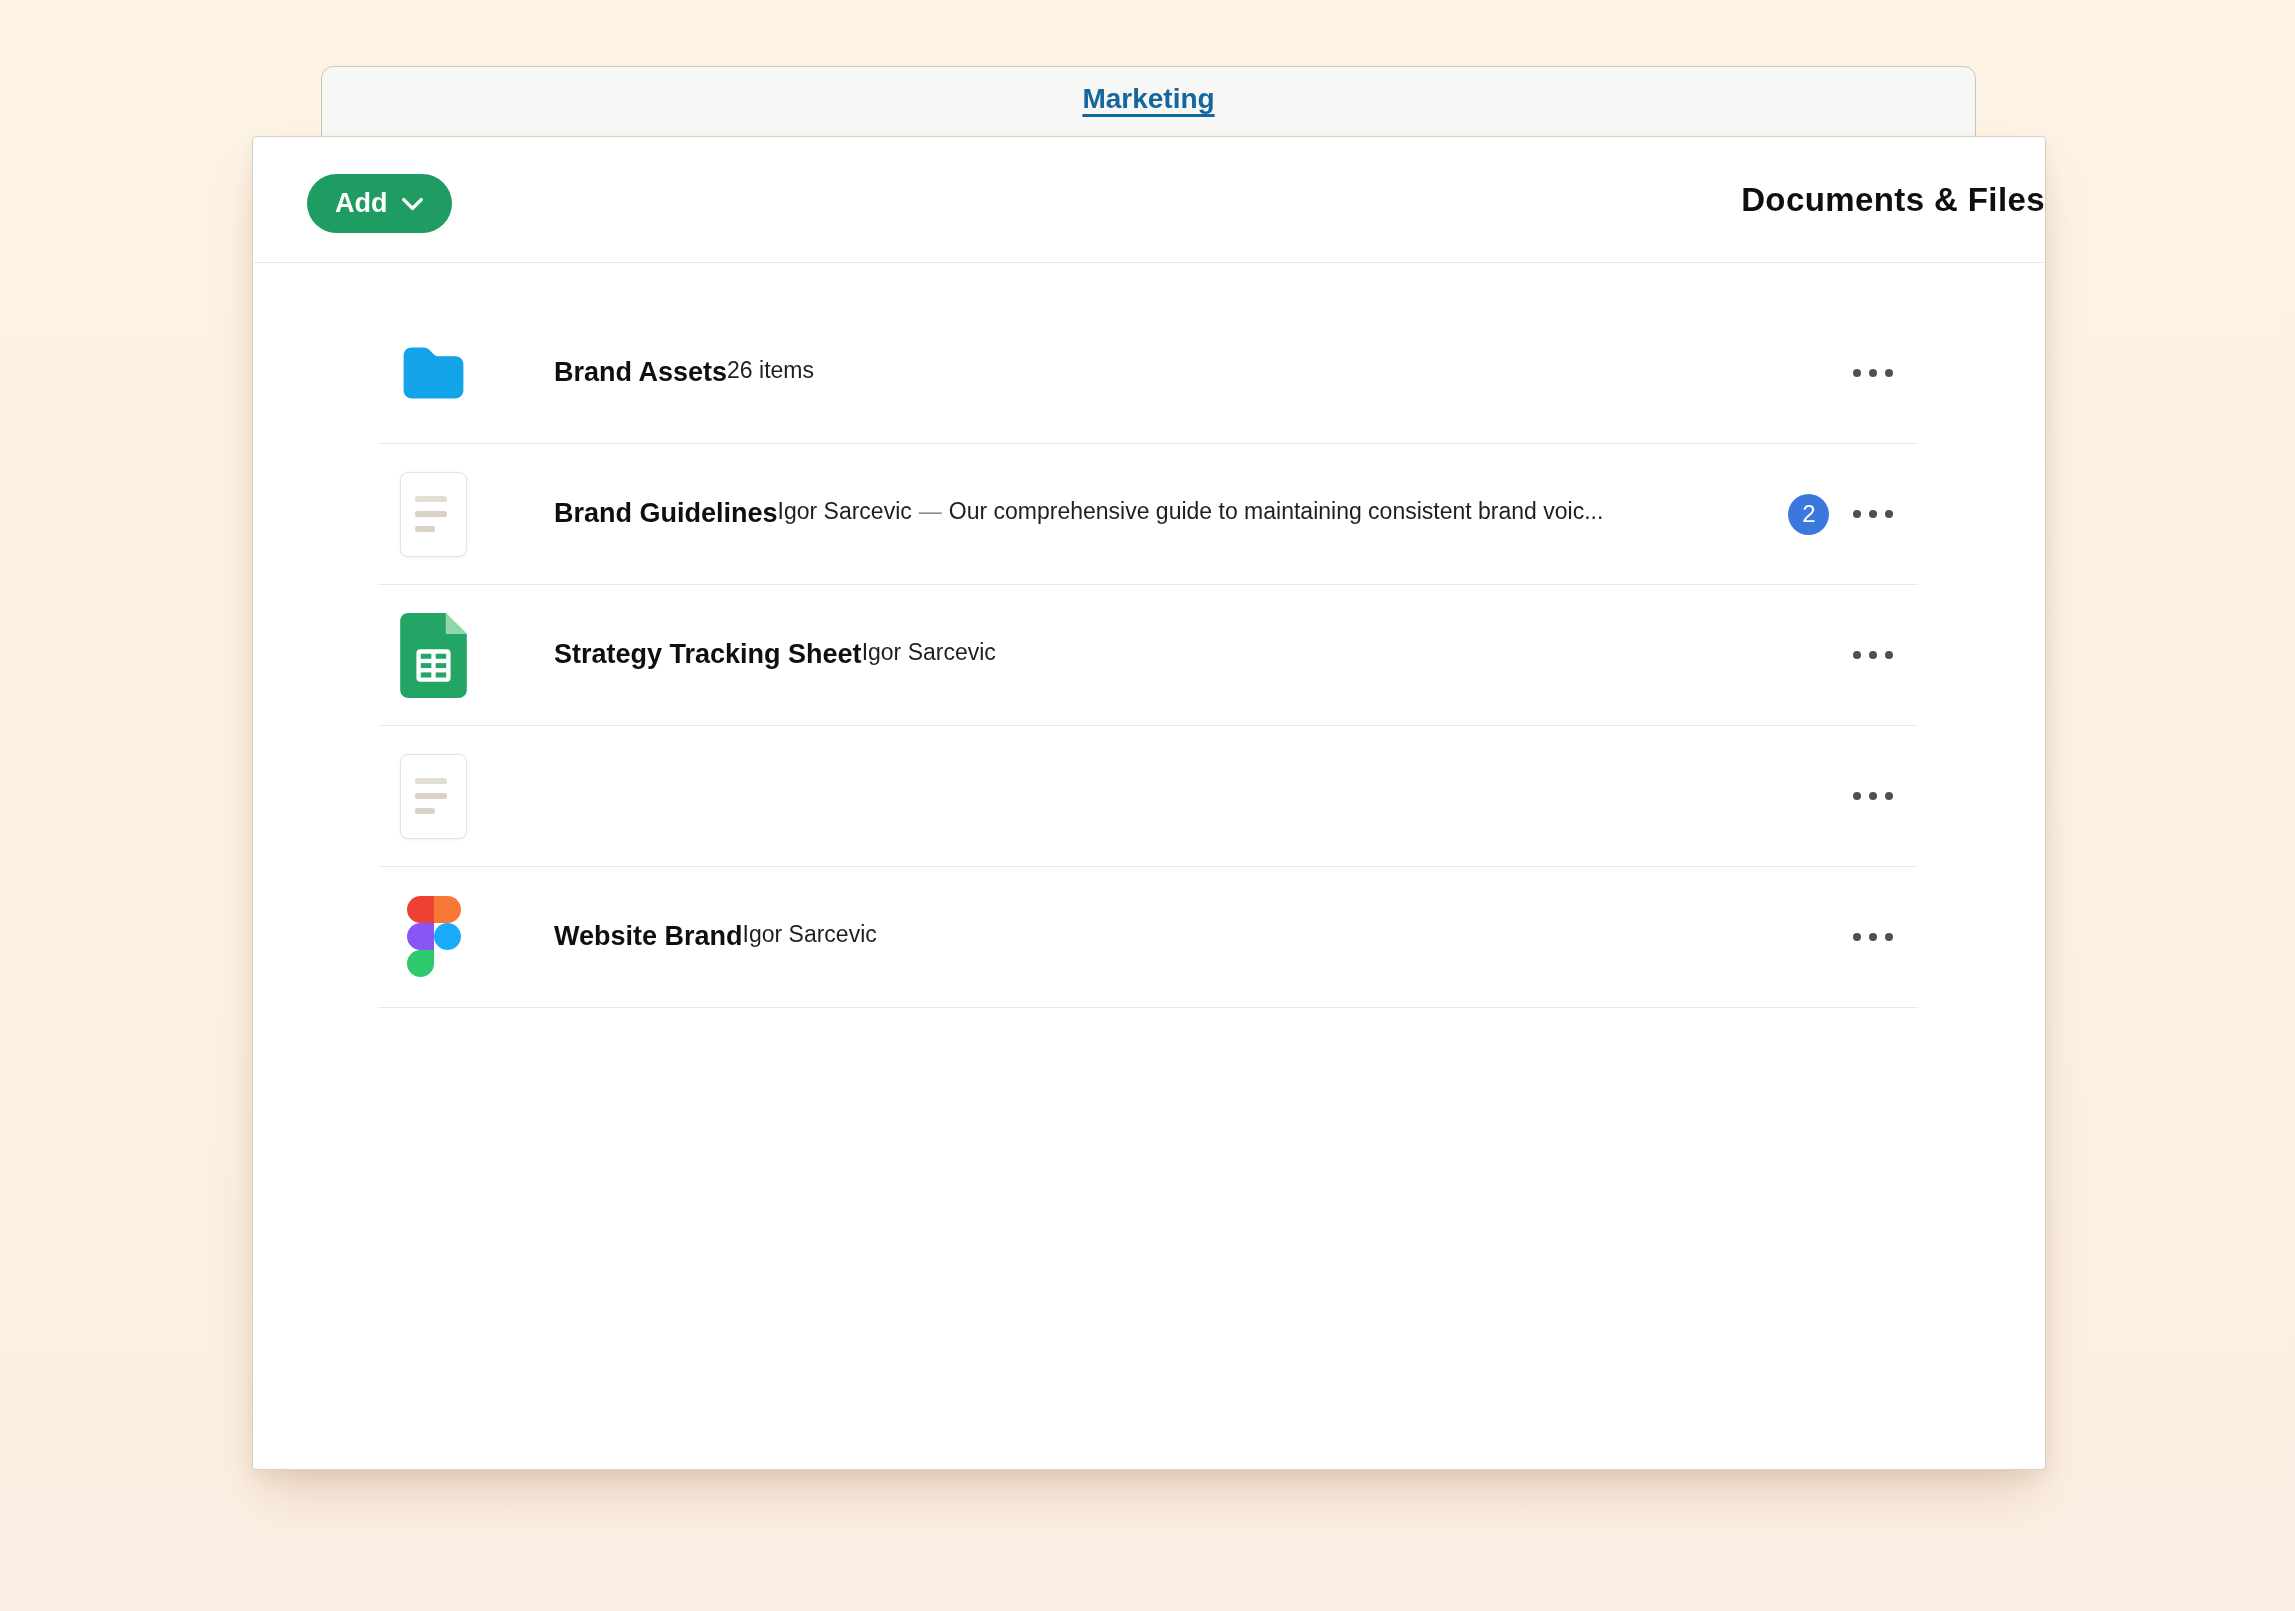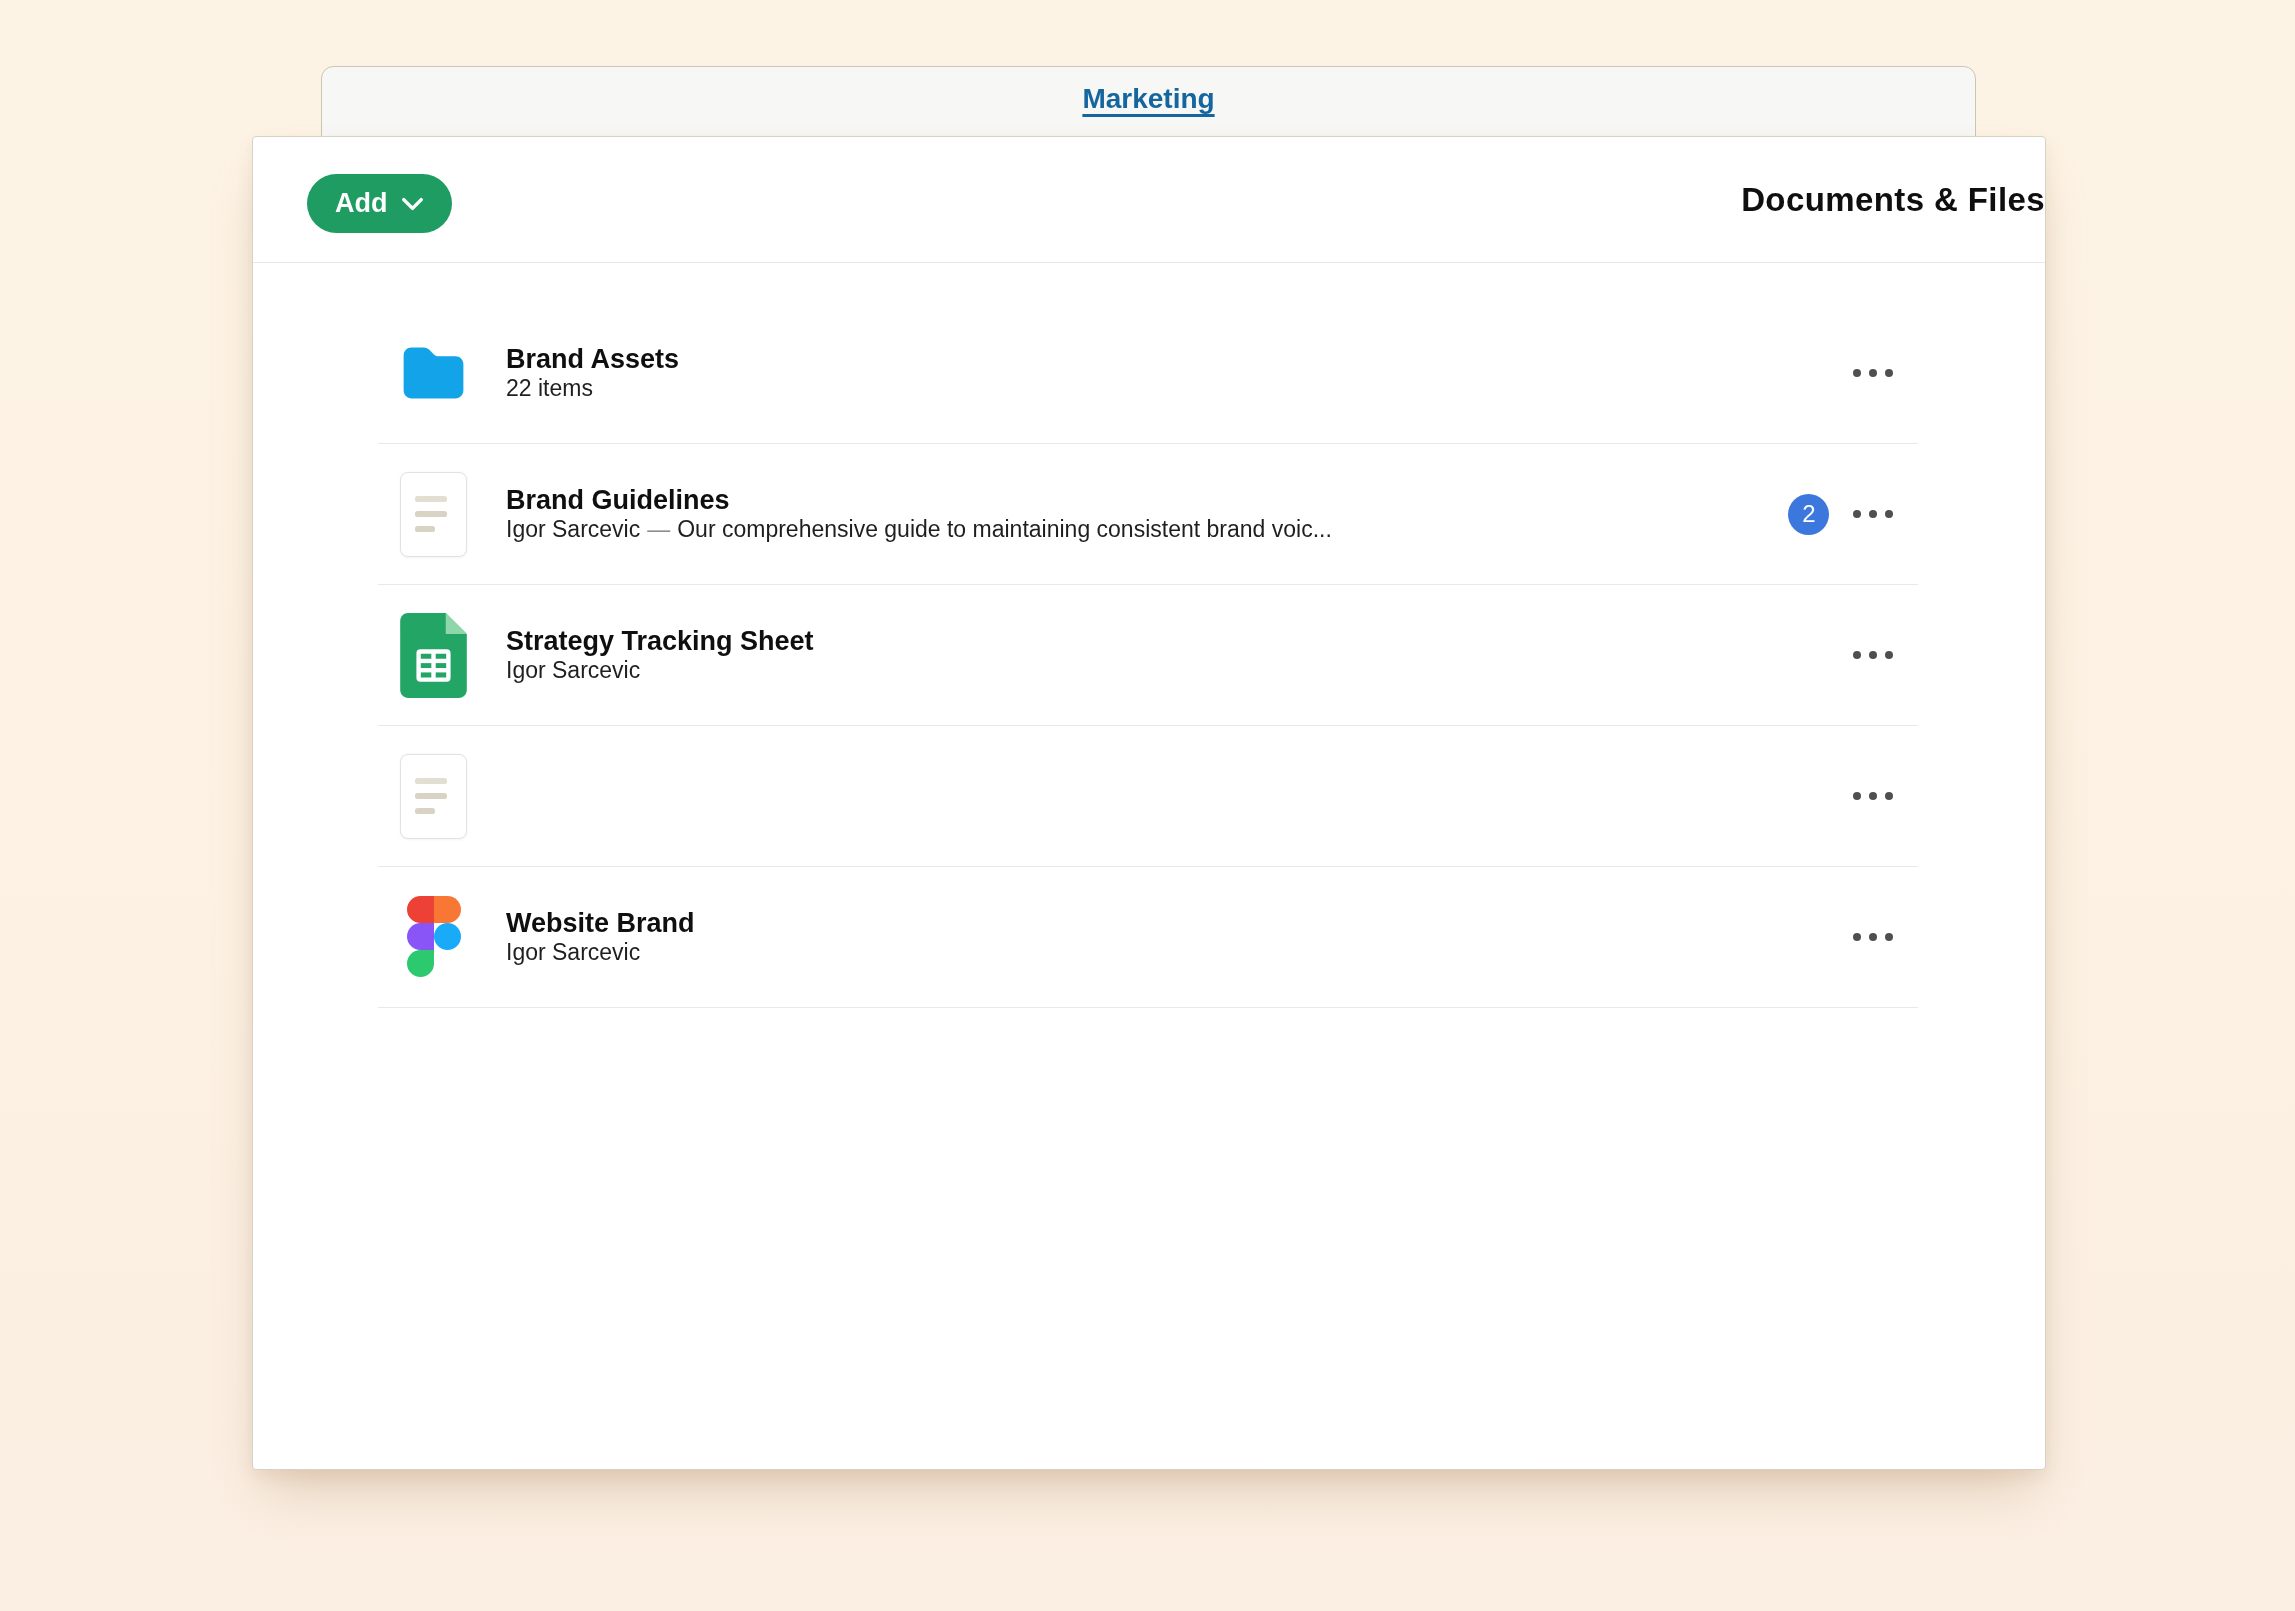--- a/index.html
+++ b/index.html
@@ -42,21 +42,21 @@
     position:absolute;left:0;right:0;text-align:right;
     font-size:33px;font-weight:800;color:#0f0f0f;letter-spacing:0.4px;
   }
   
   .list{margin:0 127px 0 125px;padding-top:40px;}
   .row{
     display:flex;align-items:center;height:141px;
     border-bottom:1.8px solid #e8e8e8;padding-left:22px;box-sizing:border-box;
   }
   .icon-cell{width:67px;min-width:67px;display:flex;justify-content:center;margin-right:39px;}
-  .row-text{display:flex;flex-direction:column;gap:0;min-width:0;}
+  .row-text{display:flex;flex-direction:row;gap:0;min-width:0;margin-left:48px;}
   .row-title{font-size:27px;font-weight:bold;color:#0f0f0f;line-height:1.15;white-space:nowrap;}
   .row-sub{font-size:23px;color:#1f1f1f;line-height:1.2;white-space:nowrap;}
   .row-sub .sep{color:#8e8e8e;margin:0 7px;}
   .row-right{margin-left:auto;display:flex;align-items:center;gap:24px;padding-right:24.6px;}
   .badge{
     width:41px;height:41px;border-radius:50%;background:#3c77de;color:#fff;
     font-size:24px;display:flex;align-items:center;justify-content:center;cursor:pointer;
   }
   .dots{display:flex;gap:8px;cursor:pointer;padding:8.8px 0;}
   .dots i{width:8px;height:8px;border-radius:50%;background:#4f4f4f;display:block;}
@@ -102,21 +102,21 @@
   <div class="list">
 
     <div class="row">
       <div class="icon-cell">
         <svg width="67" height="58" viewBox="0 0 76 66">
           <path fill="#12a3e9" d="M4 13 C4 8 8 4 13 4 H27 C29.5 4 31.8 5 33.5 6.8 L38.5 12 C39.8 13.3 41.6 14 43.4 14 H63 C68 14 72 18 72 23 V53 C72 58 68 62 63 62 H13 C8 62 4 58 4 53 Z"></path>
         </svg>
       </div>
       <div class="row-text">
         <span class="row-title">Brand Assets</span>
-        <span class="row-sub">22 items</span>
+        <span class="row-sub">26 items</span>
       </div>
       <div class="row-right">
         <span class="dots">
             <i></i>
             <i></i>
             <i></i>
           </span>
       </div>
     </div>
 

